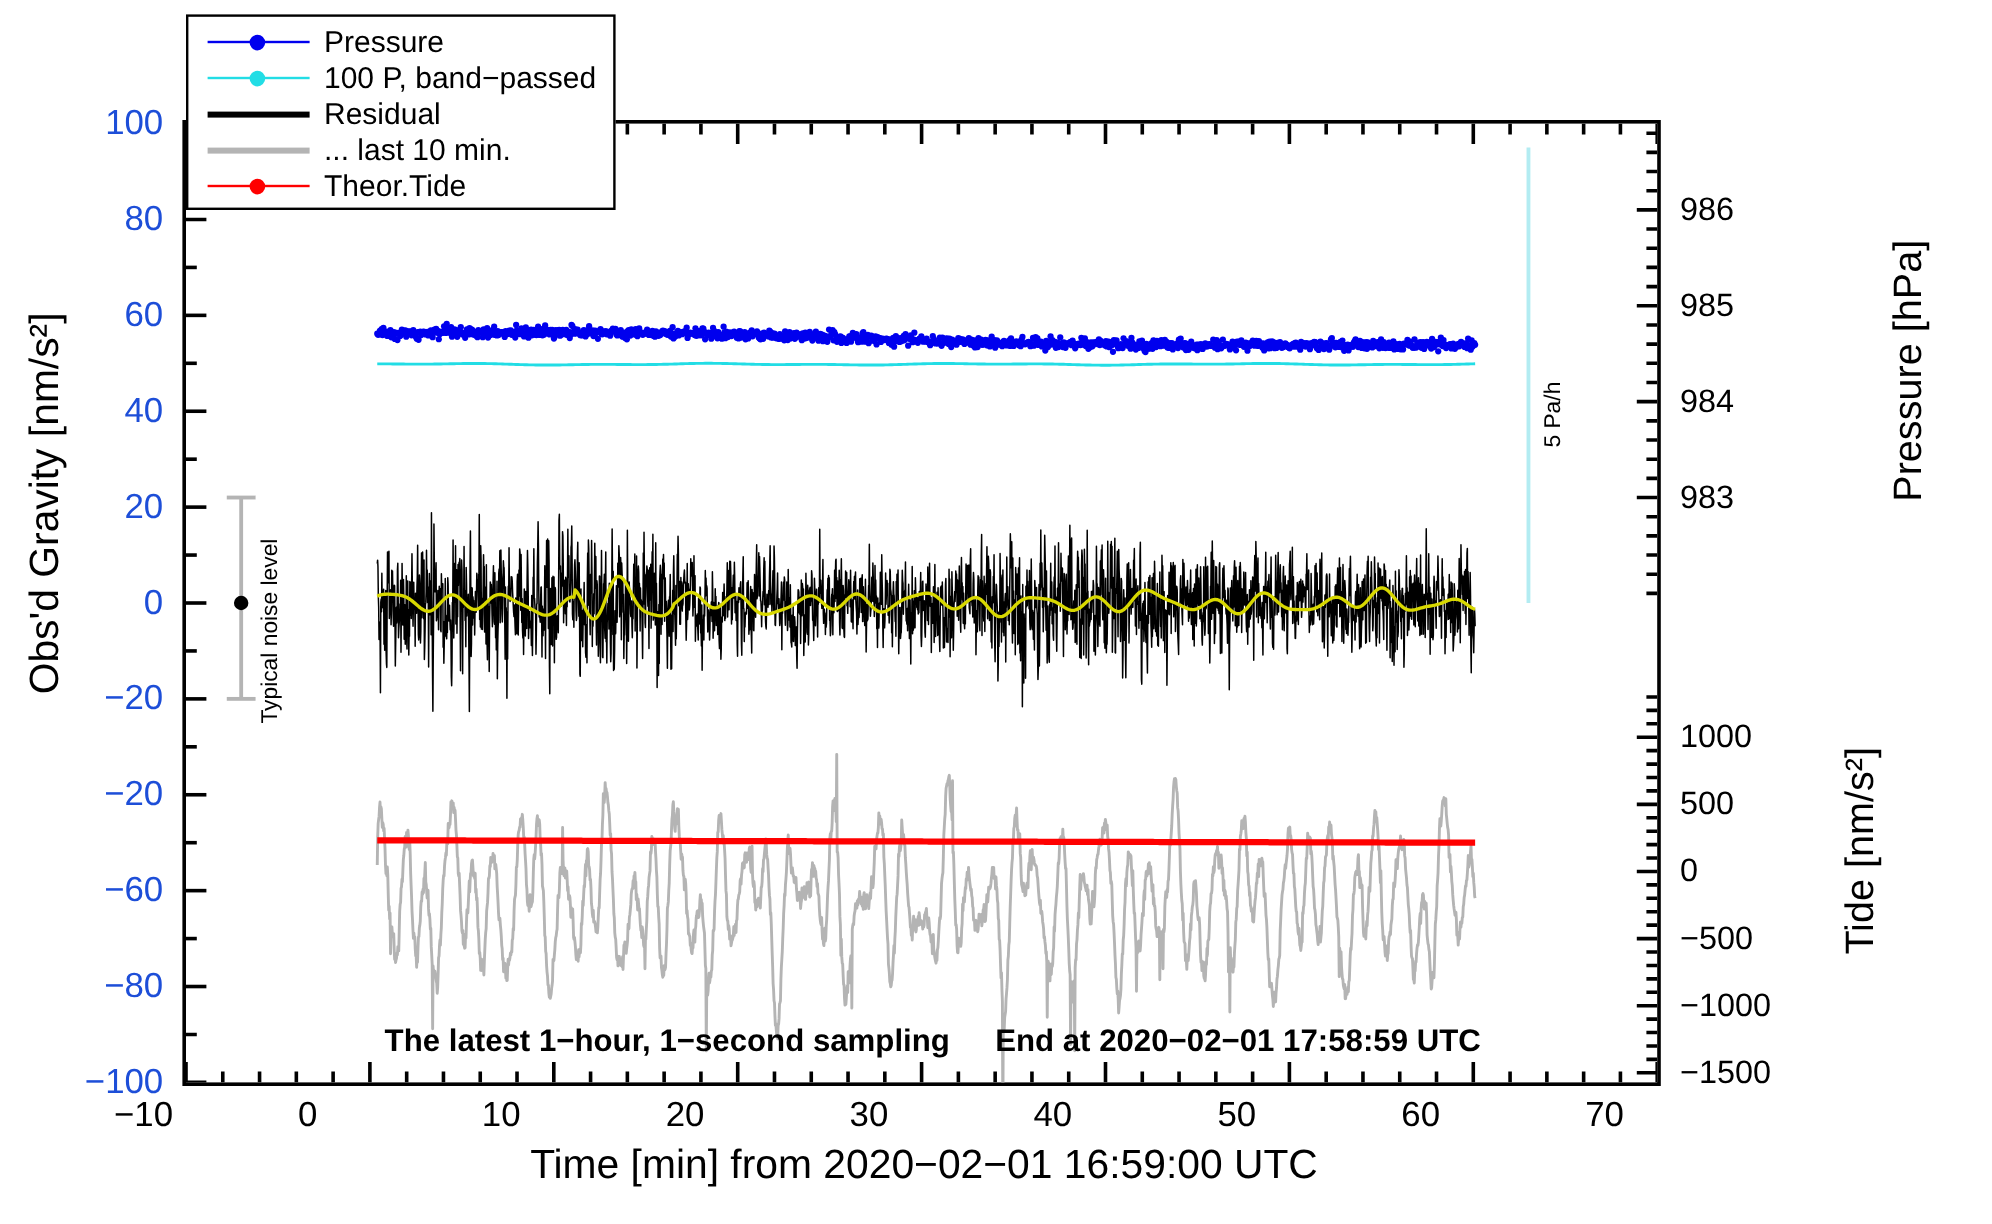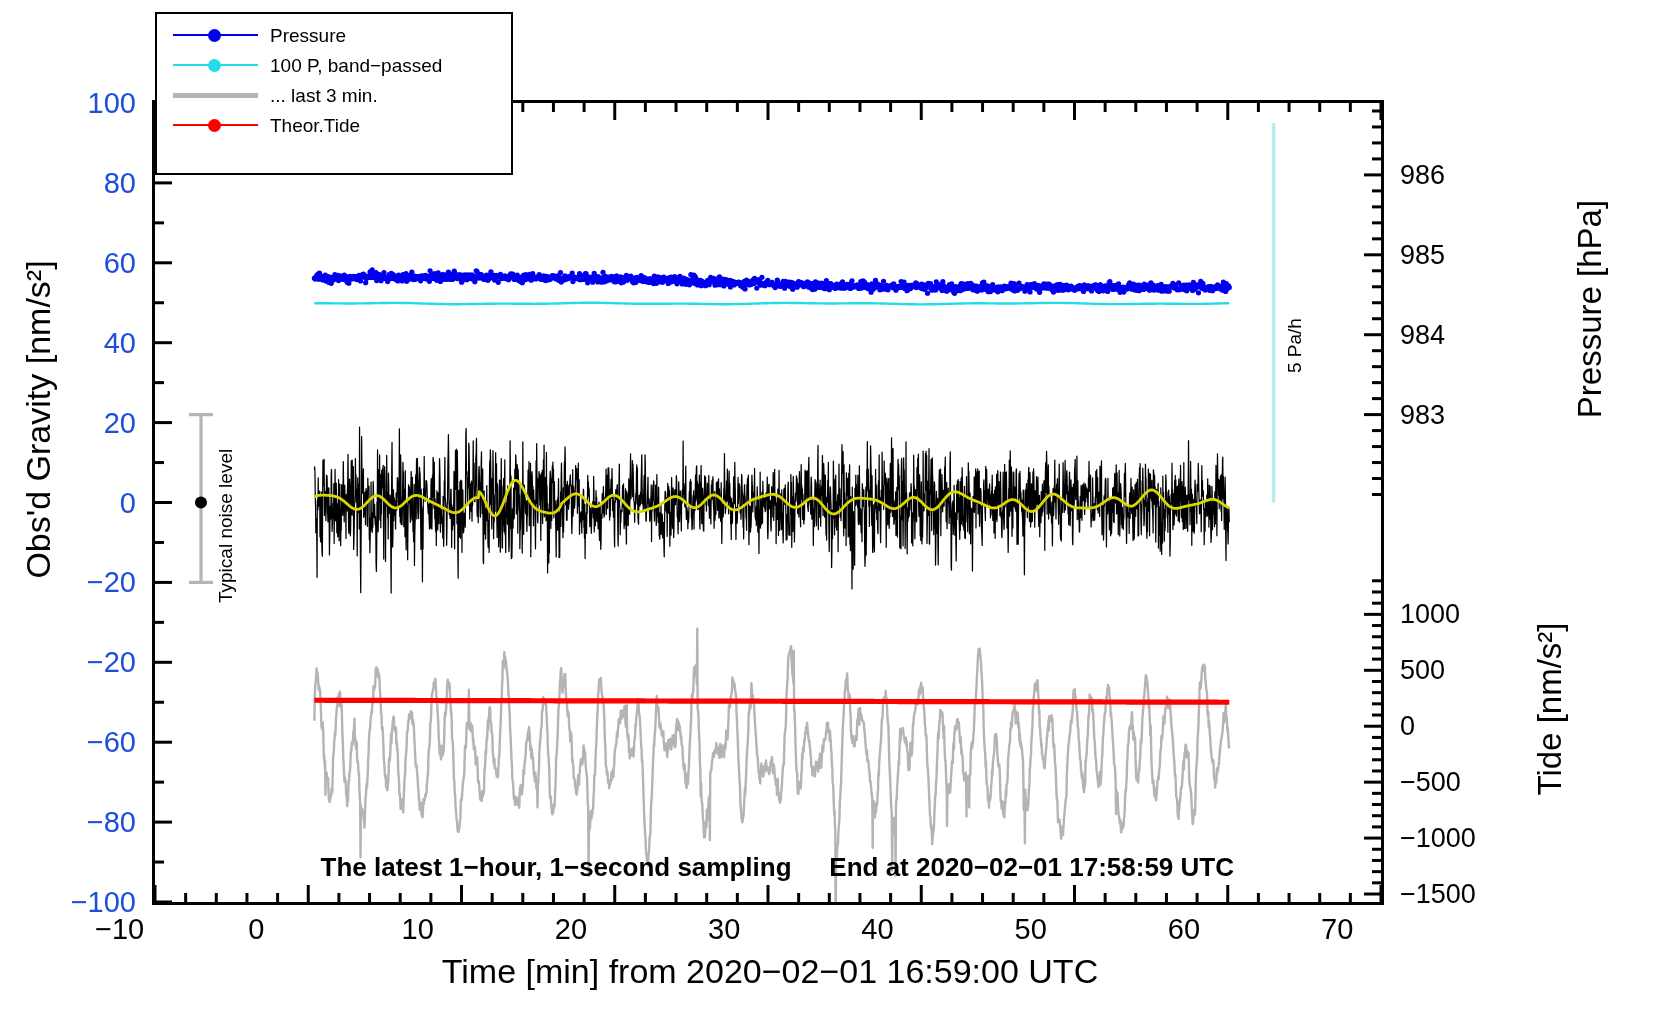--- a/index.html
+++ b/index.html
@@ -64,21 +64,21 @@
   #legend{
     position:absolute;left:155px;top:12px;width:358px;height:163px;
     border:2px solid #000;background:#fff;box-sizing:border-box;
     padding:6px 0 0 0;z-index:30;
   }
   .legend-row{display:flex;align-items:center;height:30px;padding-left:16px;}
   .legend-key{position:relative;width:85px;height:22px;margin-right:12px;}
   .legend-line{position:absolute;top:10px;left:0;width:85px;height:2px;}
   .legend-line.thick{height:5px;top:9px;}
   .legend-dot{position:absolute;top:5px;left:35px;width:13px;height:13px;border-radius:50%;}
-  .legend-label{font-size:19px;white-space:nowrap;line-height:1;}
+  .legend-label{font-size:25px;white-space:nowrap;line-height:1;}
 
   
   .note-bold{position:absolute;font-size:26px;font-weight:bold;white-space:nowrap;}
   .note-rot{position:absolute;font-size:19px;white-space:nowrap;
             transform:rotate(-90deg);transform-origin:left top;}
 </style>
 </head>
 <body>
 
 <div id="root">
@@ -1567,23 +1567,29 @@
     </div>
     <div class="legend-row">
       <span class="legend-key">
         <span class="legend-line" style="background: rgb(34, 221, 229);"></span>
         <span class="legend-dot" style="background: rgb(34, 221, 229);"></span>
       </span>
       <span class="legend-label">100 P, band−passed</span>
     </div>
     <div class="legend-row">
       <span class="legend-key">
+        <span class="legend-line thick" style="background: rgb(0, 0, 0);"></span>
+      </span>
+      <span class="legend-label">Residual</span>
+    </div>
+    <div class="legend-row">
+      <span class="legend-key">
         <span class="legend-line thick" style="background: rgb(180, 180, 180);"></span>
       </span>
-      <span class="legend-label">... last 3 min.</span>
+      <span class="legend-label">... last 10 min.</span>
     </div>
     <div class="legend-row">
       <span class="legend-key">
         <span class="legend-line" style="background: rgb(255, 0, 0);"></span>
         <span class="legend-dot" style="background: rgb(255, 0, 0);"></span>
       </span>
       <span class="legend-label">Theor.Tide</span>
     </div>
   </div>
 

